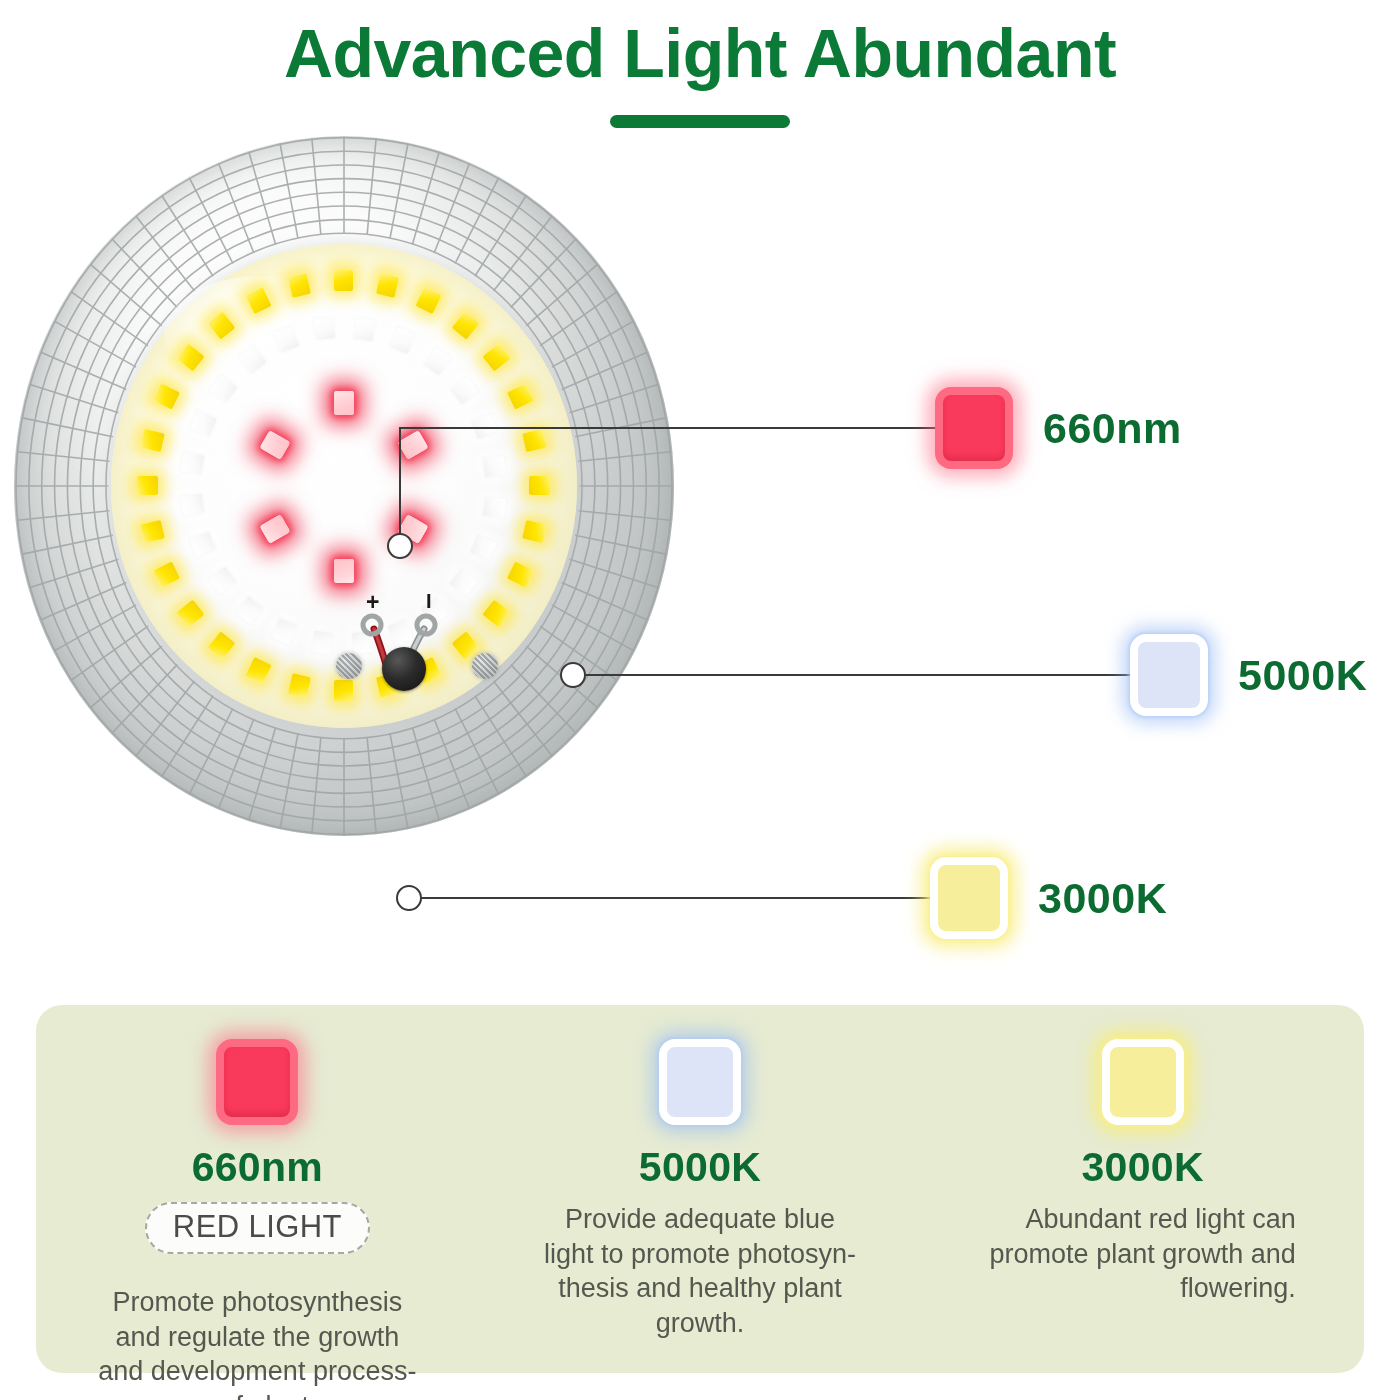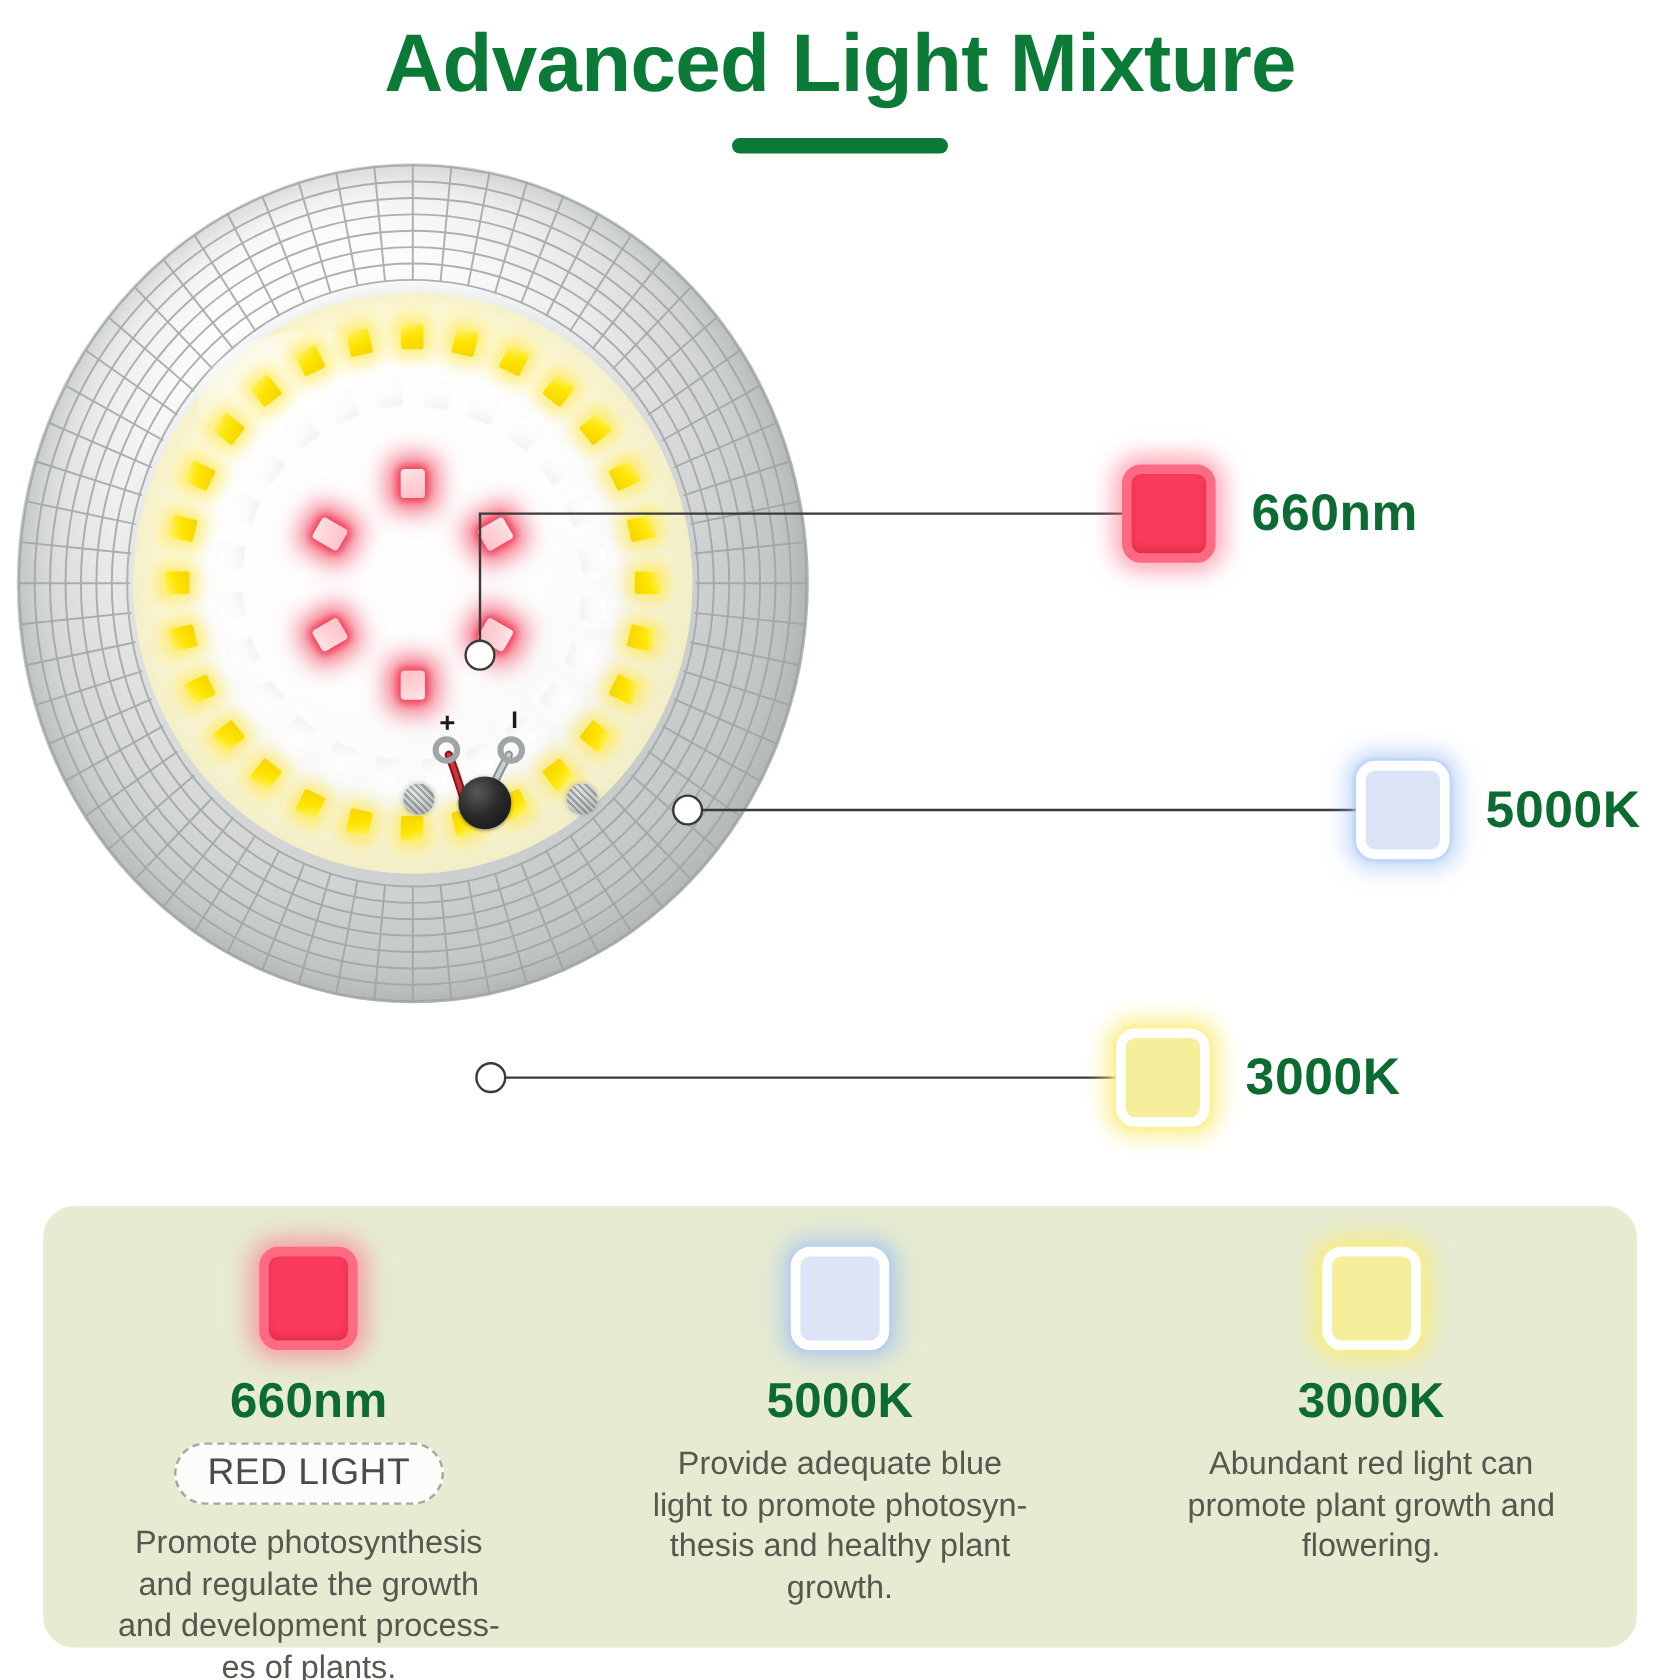--- a/index.html
+++ b/index.html
@@ -282,38 +282,38 @@
   }
   .panel-pill {
     background: #fcfcfa;
     border: 2px dashed #a8a8a0;
     border-radius: 26px;
     padding: 5px 26px 7px;
     font-size: 31px;
     color: #4b4b4b;
     letter-spacing: 0.4px;
     white-space: nowrap;
-    margin-bottom: 14px;
+    margin-bottom: 31px;
   }
   .panel-desc {
     font-size: 27px;
     color: #55584f;
     text-align: center;
     line-height: 1.28;
     max-width: 330px;
     white-space: pre-line;
   }
   .panel-col.c2 .panel-desc { max-width: 350px; }
-  .panel-col.c3 .panel-desc { max-width: 380px; }
+  .panel-col.c3 .panel-desc { max-width: 380px; text-align: right; }
 </style>
 </head>
 <body>
 
 <div class="header">
-  <div class="title">Advanced Light Mixture</div>
+  <div class="title">Advanced Light Abundant</div>
   <div class="title-underline"></div>
 </div>
 
 <div class="diagram">
 
   <div class="lamp">
     <div class="lamp-disc"></div>
     <div class="grid-ring">
       <svg width="660" height="700" viewBox="0 0 660 700" aria-hidden="true">
         <defs>

